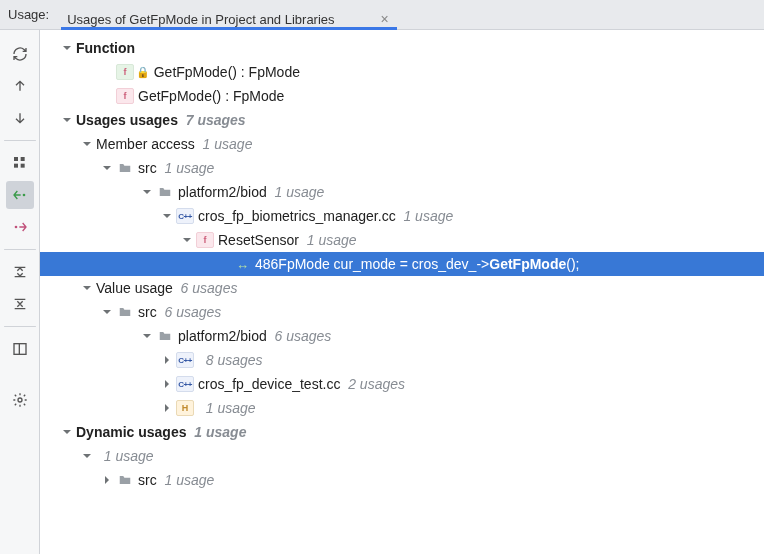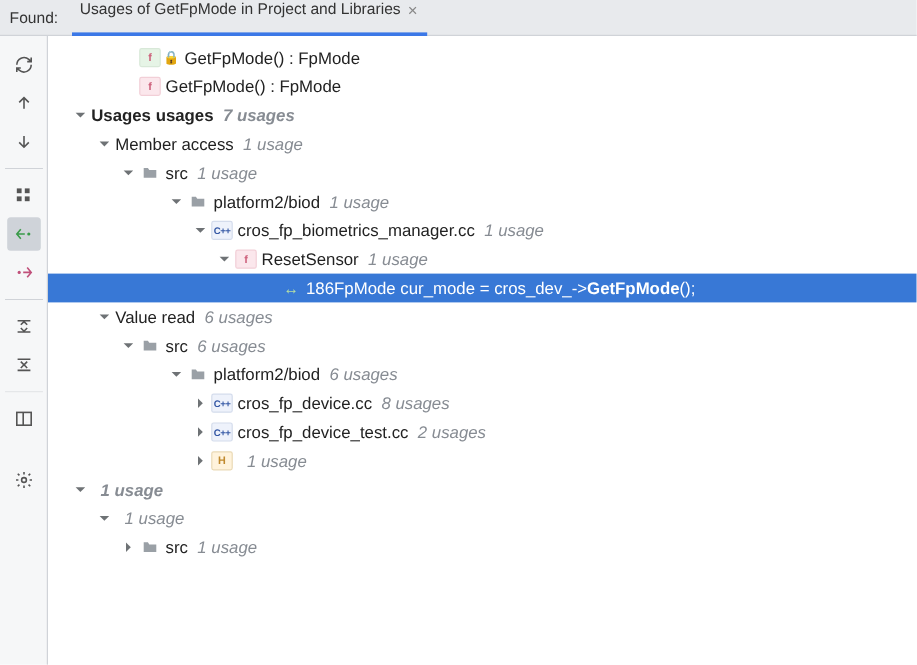--- a/index.html
+++ b/index.html
@@ -20,27 +20,28 @@
     height: 30px;
     padding-left: 8px;
   }
   .find-label {
     color: #333;
     font-size: 13px;
     margin-right: 12px;
   }
   .tab {
     display: flex;
-    align-items: flex-start;
+    align-items: flex-end;
     background: #e8eaed;
     height: 30px;
     padding: 0 8px 0 6px;
     border-bottom: 3px solid #3b78e7;
     color: #333;
     position: relative;
+    gap: 40px;
   }
   .tab-close {
     margin-left: 6px;
     color: #888;
     font-size: 14px;
     cursor: pointer;
   }
   .main {
     display: flex;
     height: calc(100% - 30px);
@@ -117,21 +118,21 @@
     color: #fff;
   }
   .row.selected .bold { color:#ffffff; }
   .code-prefix-icon { color:#7fba5f; margin-right:6px; font-size:13px;}
   .row.selected .code-prefix-icon { color:#b6e0a5; }
 </style>
 </head>
 <body>
 
 <div class="header">
-  <span class="find-label">Found:</span>
+  <span class="find-label">Usage:</span>
   <div class="tab">
     <span>Usages of GetFpMode in Project and Libraries</span>
     <span class="tab-close">×</span>
   </div>
 </div>
 
 <div class="main">
   <div class="side-toolbar">
     <div class="toolbtn">
         <svg viewBox="0 0 24 24" fill="none" stroke="currentColor" stroke-width="2">
@@ -193,20 +194,29 @@
           <circle cx="12" cy="12" r="3"></circle>
           <path d="M12 2v3M12 19v3M4.2 4.2l2.1 2.1M17.7 17.7l2.1 2.1M2 12h3M19 12h3M4.2 19.8l2.1-2.1M17.7 6.3l2.1-2.1"></path>
         </svg>
       </div>
   </div>
 
   <div class="tree">
 
     <div class="row">
       <span class="indent"></span>
+      <span class="arrow">
+          <svg viewBox="0 0 10 10" fill="currentColor">
+            <path d="M1 3l4 4 4-4z"></path>
+          </svg>
+        </span>
+      <span class="bold">Function</span>
+    </div>
+    <div class="row">
+      <span class="indent"></span>
         <span class="indent"></span>
         <span class="indent"></span>
       <span class="spacer-arrow"></span>
       <span class="ficon ic-f-green">f</span>
       <span class="ic-lock">🔒</span>
       <span>GetFpMode() : FpMode</span>
     </div>
     <div class="row">
       <span class="indent"></span>
         <span class="indent"></span>
@@ -294,34 +304,34 @@
         <span class="indent"></span>
         <span class="indent"></span>
         <span class="indent"></span>
         <span class="indent"></span>
         <span class="indent"></span>
         <span class="indent"></span>
         <span class="indent"></span>
         <span class="indent"></span>
       <span class="spacer-arrow"></span>
       <span class="code-prefix-icon">↔</span>
-      <span>186</span>
+      <span>486</span>
       <span> FpMode cur_mode = cros_dev_-&gt;</span>
         <span class="bold">GetFpMode</span>
         <span>();</span>
     </div>
 
     <div class="row">
       <span class="indent"></span><span class="indent"></span>
       <span class="arrow">
           <svg viewBox="0 0 10 10" fill="currentColor">
             <path d="M1 3l4 4 4-4z"></path>
           </svg>
         </span>
-      <span>Value read</span>&nbsp;&nbsp;
+      <span>Value usage</span>&nbsp;&nbsp;
       <span class="gray">6 usages</span>
     </div>
     <div class="row">
       <span class="indent"></span><span class="indent"></span><span class="indent"></span>
       <span class="arrow">
           <svg viewBox="0 0 10 10" fill="currentColor">
             <path d="M1 3l4 4 4-4z"></path>
           </svg>
         </span>
       <span class="ficon ic-folder">
@@ -348,21 +358,21 @@
       <span class="gray">6 usages</span>
     </div>
     <div class="row">
       <span class="indent"></span><span class="indent"></span><span class="indent"></span><span class="indent"></span><span class="indent"></span><span class="indent"></span>
       <span class="arrow">
           <svg viewBox="0 0 10 10" fill="currentColor">
             <path d="M3 1l4 4-4 4z"></path>
           </svg>
         </span>
       <span class="ficon ic-cpp">C++</span>
-      <span>cros_fp_device.cc</span>&nbsp;&nbsp;
+      &nbsp;&nbsp;
       <span class="gray">8 usages</span>
     </div>
     <div class="row">
       <span class="indent"></span><span class="indent"></span><span class="indent"></span><span class="indent"></span><span class="indent"></span><span class="indent"></span>
       <span class="arrow">
           <svg viewBox="0 0 10 10" fill="currentColor">
             <path d="M3 1l4 4-4 4z"></path>
           </svg>
         </span>
       <span class="ficon ic-cpp">C++</span>
@@ -381,21 +391,21 @@
       <span class="gray">1 usage</span>
     </div>
 
     <div class="row">
       <span class="indent"></span>
       <span class="arrow">
           <svg viewBox="0 0 10 10" fill="currentColor">
             <path d="M1 3l4 4 4-4z"></path>
           </svg>
         </span>
-      &nbsp;&nbsp;
+      <span class="bold">Dynamic usages</span>&nbsp;&nbsp;
       <span class="gray bold">1 usage</span>
     </div>
     <div class="row">
       <span class="indent"></span><span class="indent"></span>
       <span class="arrow">
           <svg viewBox="0 0 10 10" fill="currentColor">
             <path d="M1 3l4 4 4-4z"></path>
           </svg>
         </span>
       &nbsp;&nbsp;

